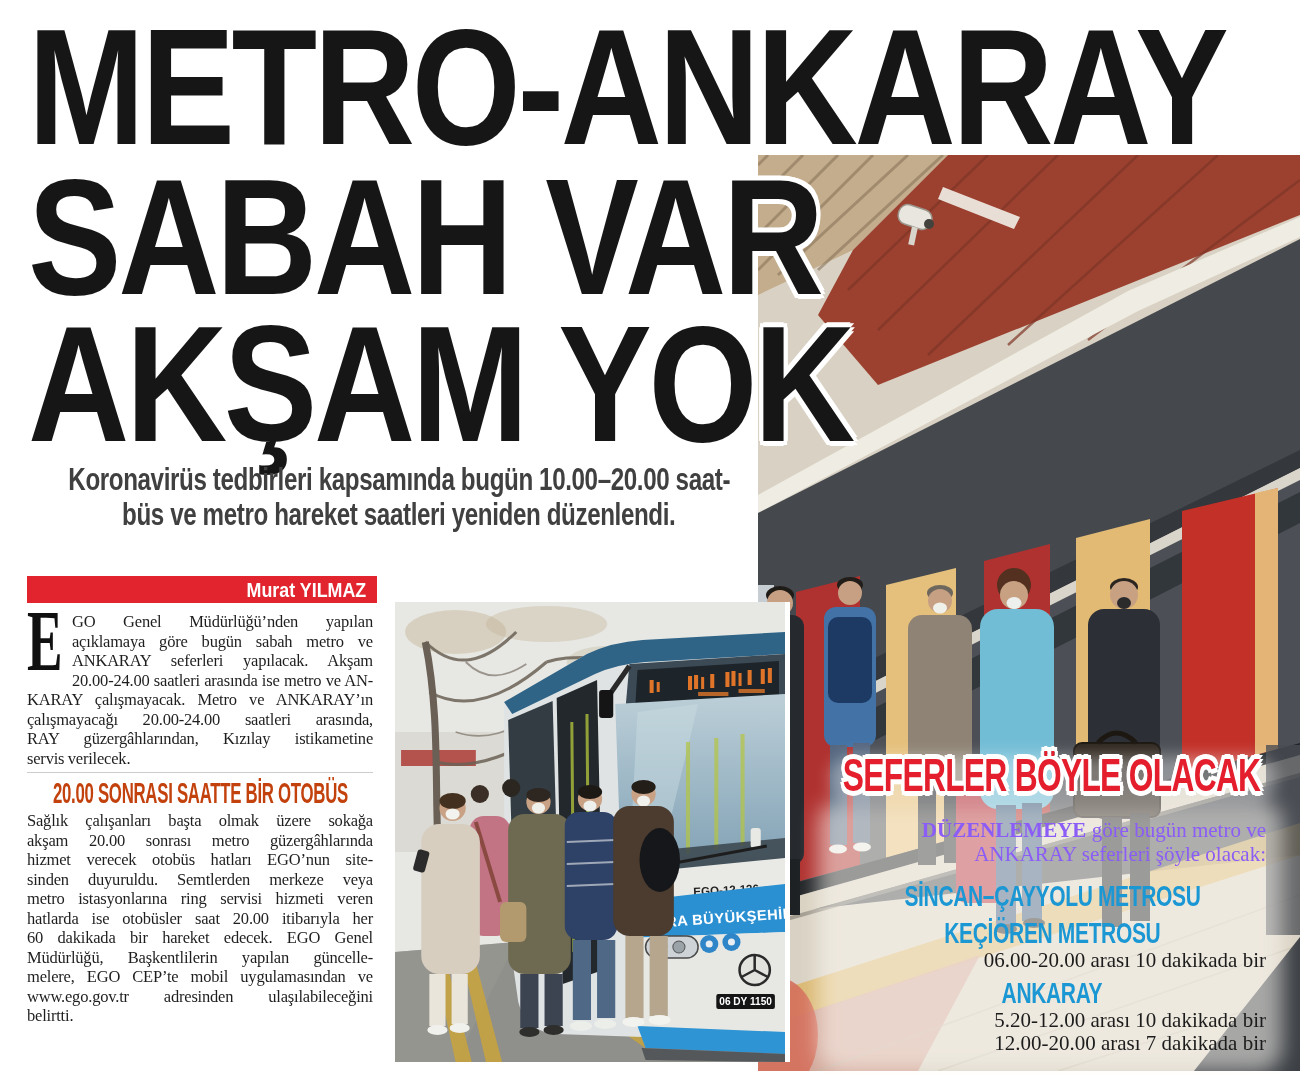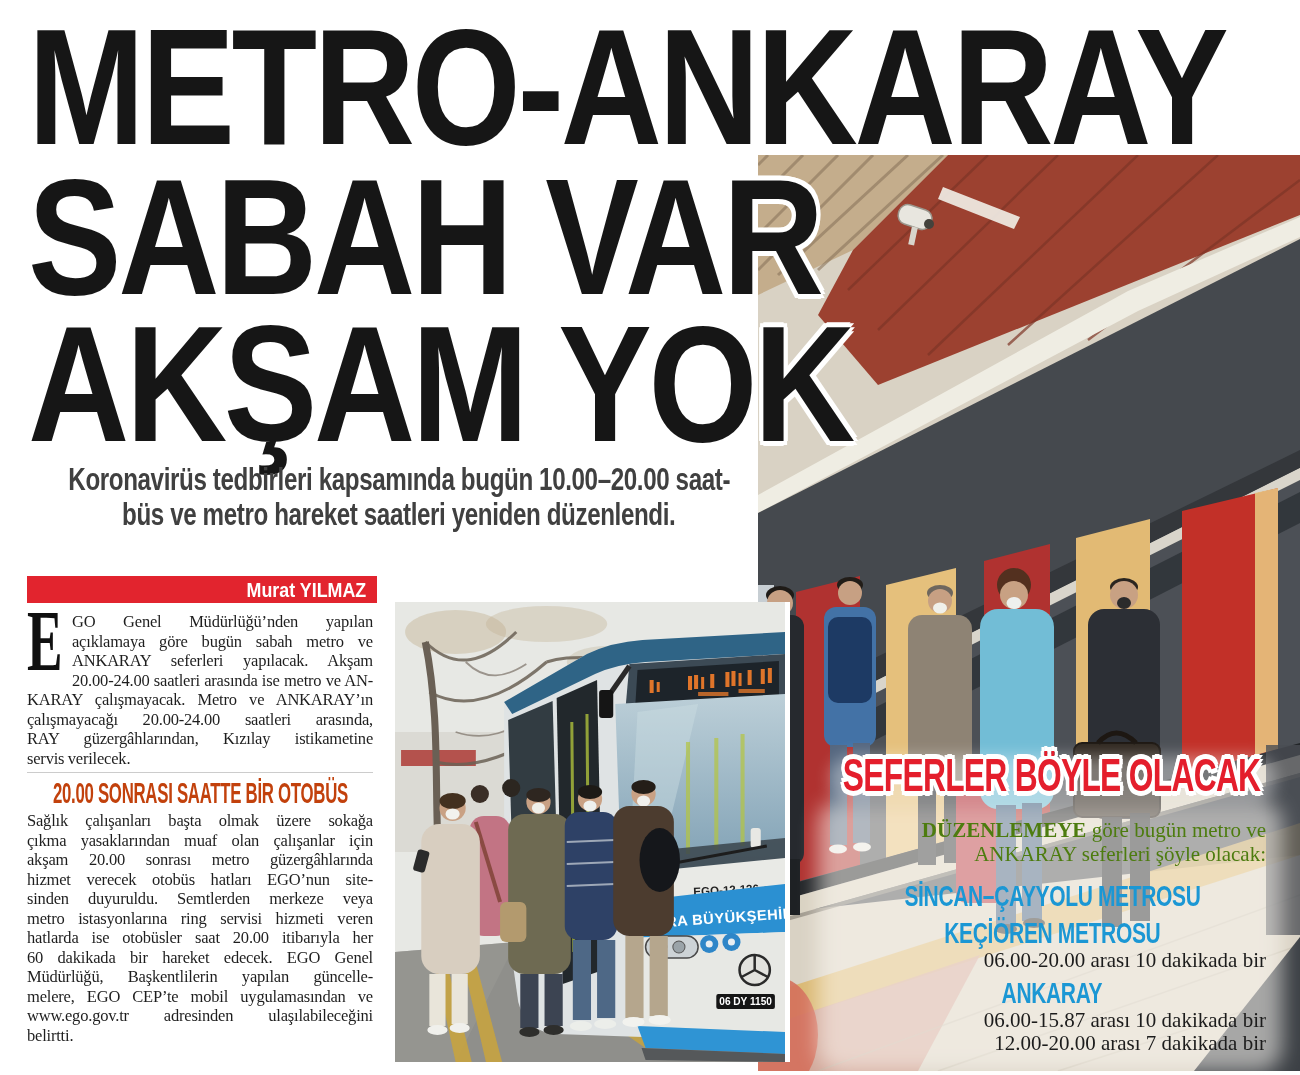--- a/index.html
+++ b/index.html
@@ -52,21 +52,21 @@
   .hsub{display:flex;justify-content:center;height:30px;margin:1px 0 5px 0;
         font-family:"Liberation Sans",sans-serif;font-weight:700;font-size:30px;color:#c2410c;
         letter-spacing:-.5px;white-space:nowrap;}
   .hsub>span{display:inline-block;transform:scaleX(.56);transform-origin:center;}
 
   
   .infobox{position:absolute;left:838px;top:752px;width:428px;z-index:4;text-align:right;}
   .ib-title{display:flex;justify-content:center;align-items:center;height:46px;
             font-weight:700;font-size:46px;color:#e41e2c;letter-spacing:-1px;white-space:nowrap;}
   .ib-title>span{display:inline-block;transform:scaleX(.69);transform-origin:center;}
-  .ib-intro{font-family:"Liberation Serif",serif;font-size:21px;line-height:24px;color:#4d7c0f;}
+  .ib-intro{font-family:"Liberation Serif",serif;font-size:21px;line-height:24px;color:#8b5cf6;}
   .ib-intro1{margin-top:20px;}
   .ib-intro b{font-weight:700;}
   .ib-name{display:flex;justify-content:center;align-items:center;height:30px;margin-top:15px;
            font-weight:700;font-size:30px;color:#1b97d4;letter-spacing:-.5px;white-space:nowrap;}
   .ib-name>span{display:inline-block;transform:scaleX(.70);transform-origin:center;}
   .ib-time{font-family:"Liberation Serif",serif;font-size:21px;line-height:22px;color:#1c1c1c;margin-top:1px;}
   .mt7{margin-top:7px;}
 
   .svg-label{font-family:"Liberation Sans",sans-serif;font-weight:700;}
 </style>
@@ -338,21 +338,20 @@
     <div class="bl"><span>20.00-24.00 saatleri arasında ise metro ve AN-</span></div>
     <div class="bl"><span>KARAY çalışmayacak. Metro ve ANKARAY’ın</span></div>
     <div class="bl"><span>çalışmayacağı 20.00-24.00 saatleri arasında,</span></div>
     <div class="bl"><span>RAY güzergâhlarından, Kızılay istikametine</span></div>
     <div class="bl end"><span>servis verilecek.</span></div>
     <div class="divider"></div>
     <div class="hsub">
         <span>20.00 SONRASI SAATTE BİR OTOBÜS</span>
       </div>
     <div class="bl"><span>Sağlık çalışanları başta olmak üzere sokağa</span></div>
-    <div class="bl"><span>çıkma yasaklarından muaf olan çalışanlar için</span></div>
     <div class="bl"><span>akşam 20.00 sonrası metro güzergâhlarında</span></div>
     <div class="bl"><span>hizmet verecek otobüs hatları EGO’nun site-</span></div>
     <div class="bl"><span>sinden duyuruldu. Semtlerden merkeze veya</span></div>
     <div class="bl"><span>metro istasyonlarına ring servisi hizmeti veren</span></div>
     <div class="bl"><span>hatlarda ise otobüsler saat 20.00 itibarıyla her</span></div>
     <div class="bl"><span>60 dakikada bir hareket edecek. EGO Genel</span></div>
     <div class="bl"><span>Müdürlüğü, Başkentlilerin yapılan güncelle-</span></div>
     <div class="bl"><span>melere, EGO CEP’te mobil uygulamasından ve</span></div>
     <div class="bl"><span>www.ego.gov.tr adresinden ulaşılabileceğini</span></div>
     <div class="bl end"><span>belirtti.</span></div>
@@ -370,17 +369,17 @@
       </div>
 
     <div class="ib-name mt7">
         <span>KEÇİÖREN METROSU</span>
       </div>
     <div class="ib-time"><span>06.00-20.00 arası 10 dakikada bir</span></div>
 
     <div class="ib-name mt7">
         <span>ANKARAY</span>
       </div>
-    <div class="ib-time"><span>06.00-15.87 arası 10 dakikada bir</span></div>
+    <div class="ib-time"><span>5.20-12.00 arası 10 dakikada bir</span></div>
     <div class="ib-time"><span>12.00-20.00 arası 7 dakikada bir</span></div>
   </div>
 
 </div>
 
 </body></html>

